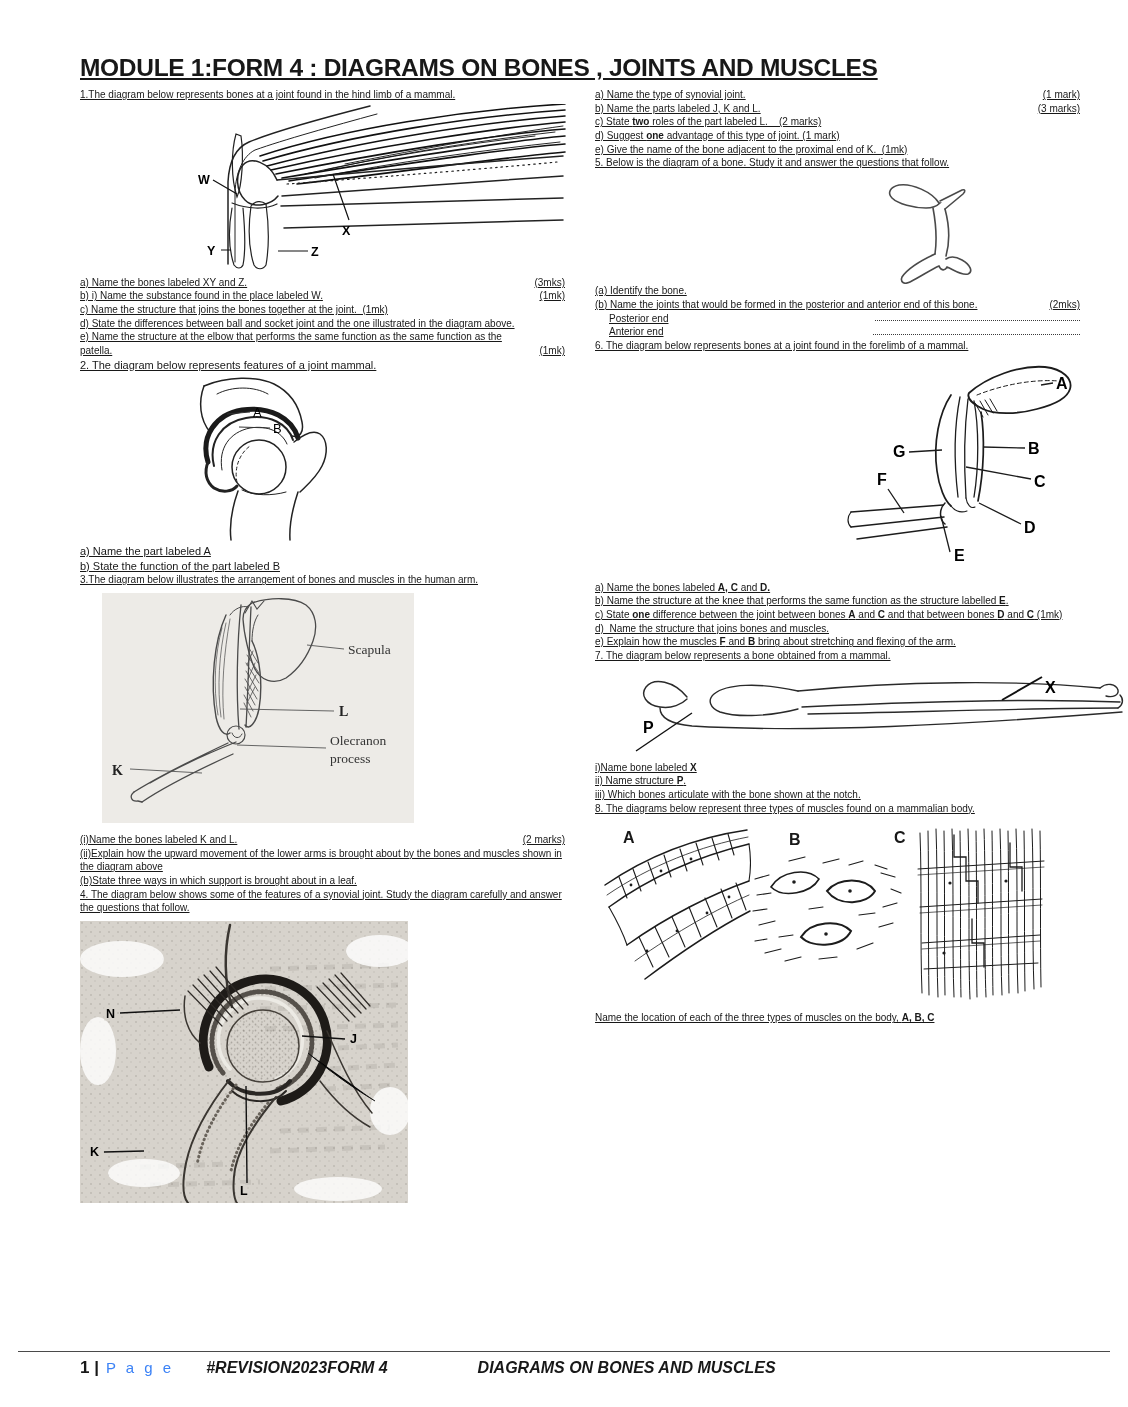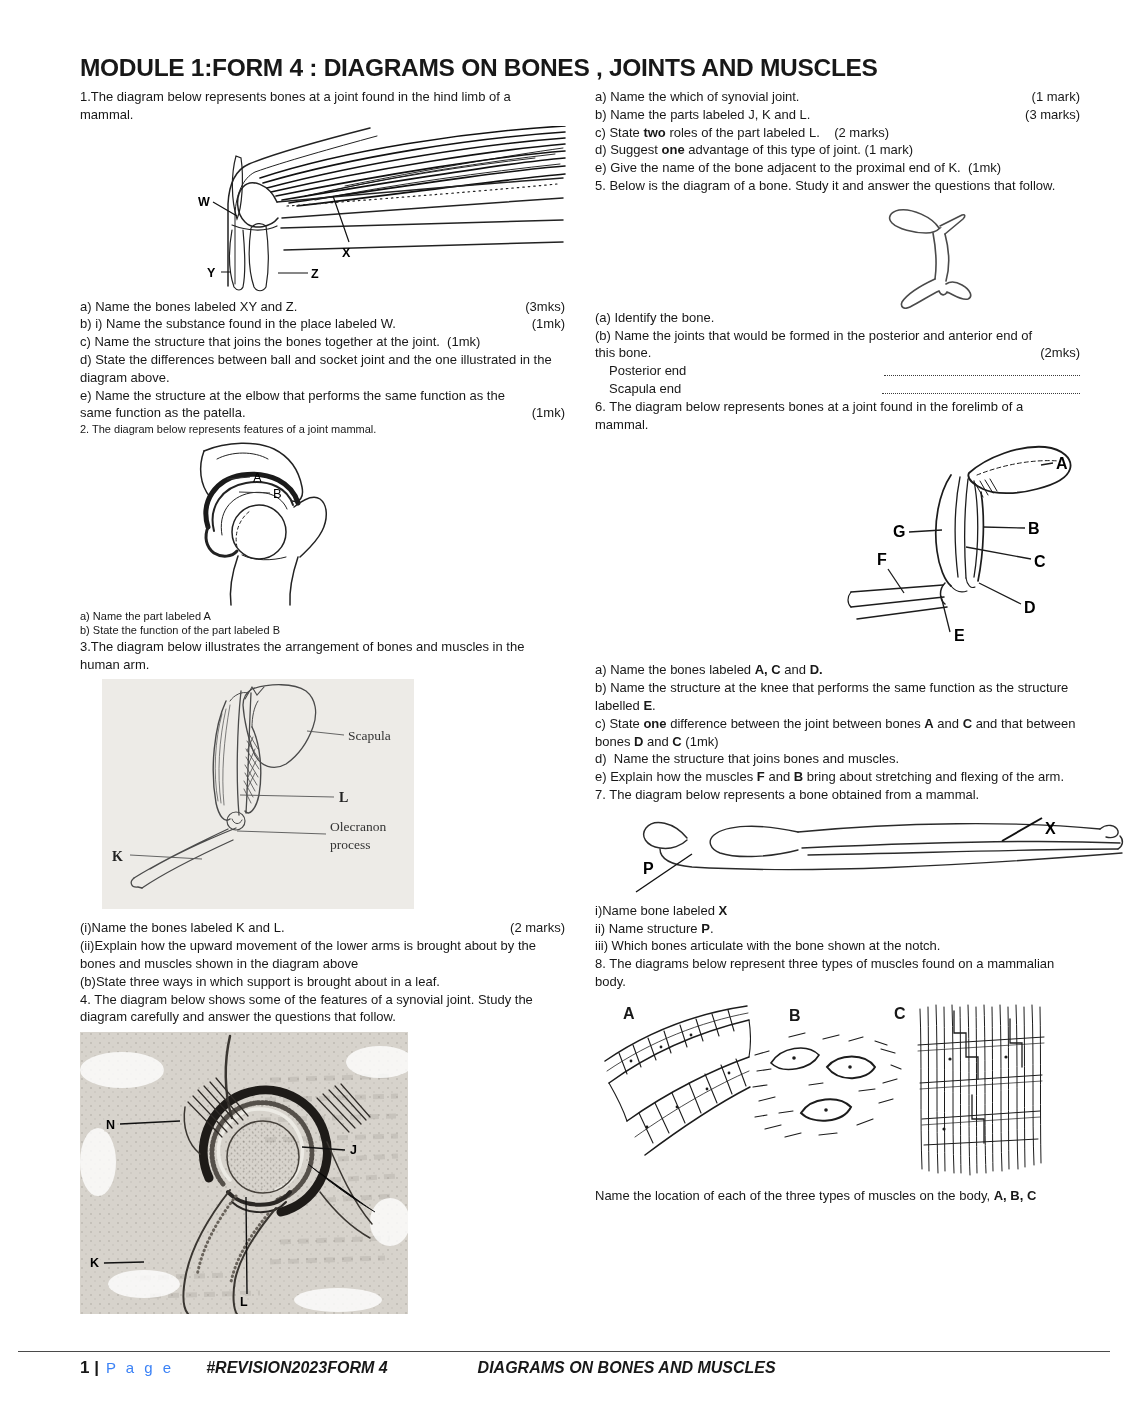--- a/index.html
+++ b/index.html
@@ -1,21 +1,21 @@
 <!DOCTYPE html>
 <html><head>
 <meta charset="utf-8">
 <style>
   * { margin:0; padding:0; box-sizing:border-box; }
   body { background:#ffffff; font-family:"Liberation Sans", sans-serif; color:#181818; }
-  .page { position:relative; width:1128px; height:1407px; background:#fff; overflow:hidden; }
+  .page { position:relative; width:1128px; height:1407px; background:#fff; overflow:hidden;text-decoration:underline; }
   .title { padding:54px 48px 2px 80px; font-size:24.5px; font-weight:bold; letter-spacing:-0.3px; }
   .cols { display:flex; gap:30px; padding:4px 48px 0 80px; }
   .col { width:485px; flex:0 0 485px; }
-  .qline { display:flex; align-items:flex-end; font-size:13px; line-height:1.37; }
+  .qline { display:flex; align-items:flex-end; font-size:10px; line-height:1.37; }
   .qline .qtext { flex:1 1 auto; }
   .qline .marks { white-space:nowrap; margin-left:6px; }
   .qline.lg { font-size:11px; line-height:1.32; }
   .qline.indent { padding-left:14px; }
   .leader { flex:1 1 auto; border-bottom:1.9px dotted #3a3a3a; margin:0 0 4px 2px; min-width:40px; }
   figure { position:relative; }
   .fig1 { width:402px; height:168px; margin:2px 0 4px 85px; }
   .fig2 { width:250px; height:168px; margin:2px 0 2px 62px; }
   .fig3 { width:312px; height:230px; margin:6px 0 10px 14px;padding-left:8px; }
   .fig4 { width:328px; height:282px; margin:6px 0 0 0; }
@@ -242,21 +242,21 @@
           <text class="lbl-photo" x="160" y="274">L</text>
         </svg>
       </figure>
 
     </div>
 
     <div class="col">
 
       <div>
           <div class="qline">
-            <span class="qtext"><span>a) Name the which of synovial joint.</span></span>
+            <span class="qtext"><span>a) Name the type of synovial joint.</span></span>
             <span class="marks">(1 mark)</span>
           </div>
           <div class="qline">
             <span class="qtext"><span>b) Name the parts labeled J, K and L.</span></span>
             <span class="marks">(3 marks)</span>
           </div>
           <div class="qline">
             <span class="qtext"><span>c) State </span><b>two</b><span> roles of the part labeled L.&nbsp;&nbsp;&nbsp;&nbsp;(2 marks)</span></span>
           </div>
           <div class="qline">
@@ -287,21 +287,21 @@
           </div>
           <div class="qline">
             <span class="qtext"><span>(b) Name the joints that would be formed in the posterior and anterior end of this bone.</span></span>
             <span class="marks">(2mks)</span>
           </div>
           <div class="qline indent">
             <span class="qtext"><span>Posterior end</span></span>
             <span class="leader"></span>
           </div>
           <div class="qline indent">
-            <span class="qtext"><span>Scapula end</span></span>
+            <span class="qtext"><span>Anterior end</span></span>
             <span class="leader"></span>
           </div>
           <div class="qline">
             <span class="qtext"><span>6. The diagram below represents bones at a joint found in the forelimb of a mammal.</span></span>
           </div>
         </div>
 
       <figure class="fig6">
         <svg viewBox="0 0 282 224" width="282" height="224">
           <g stroke="#1c1c1c" fill="none" stroke-linecap="round">

